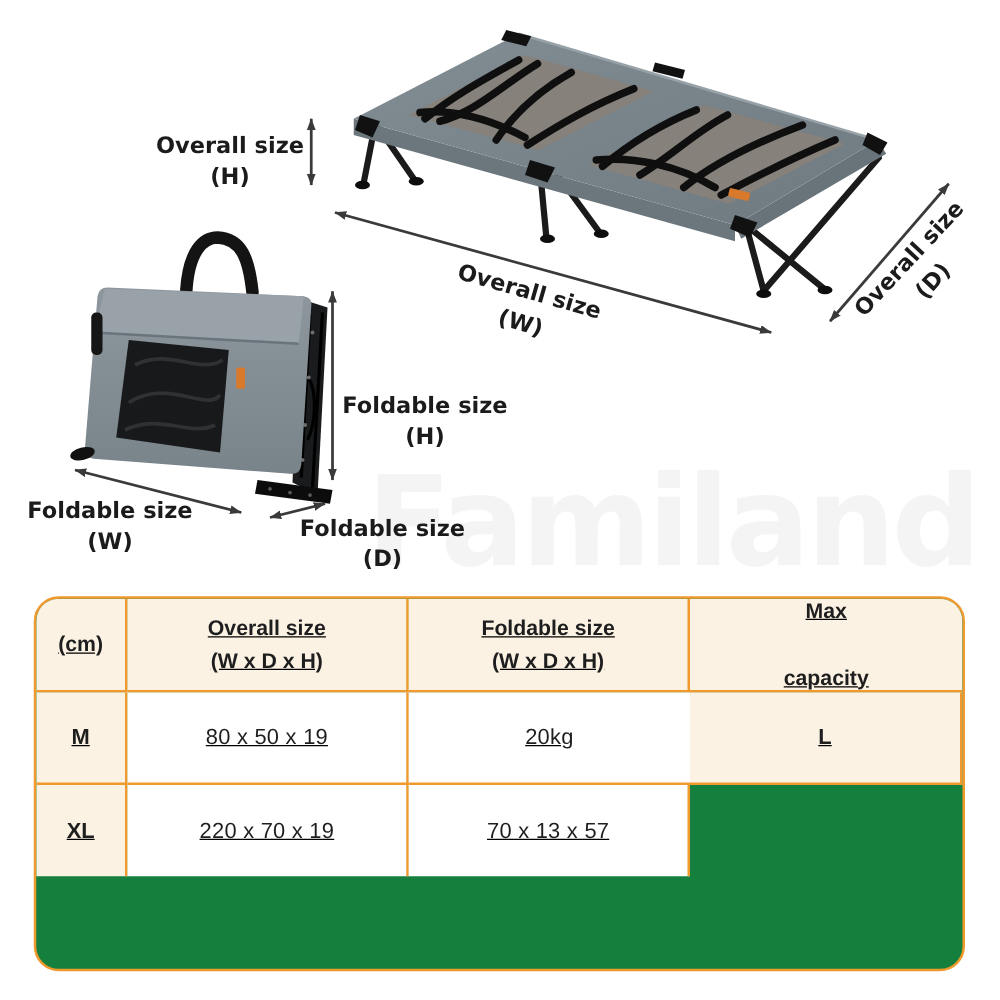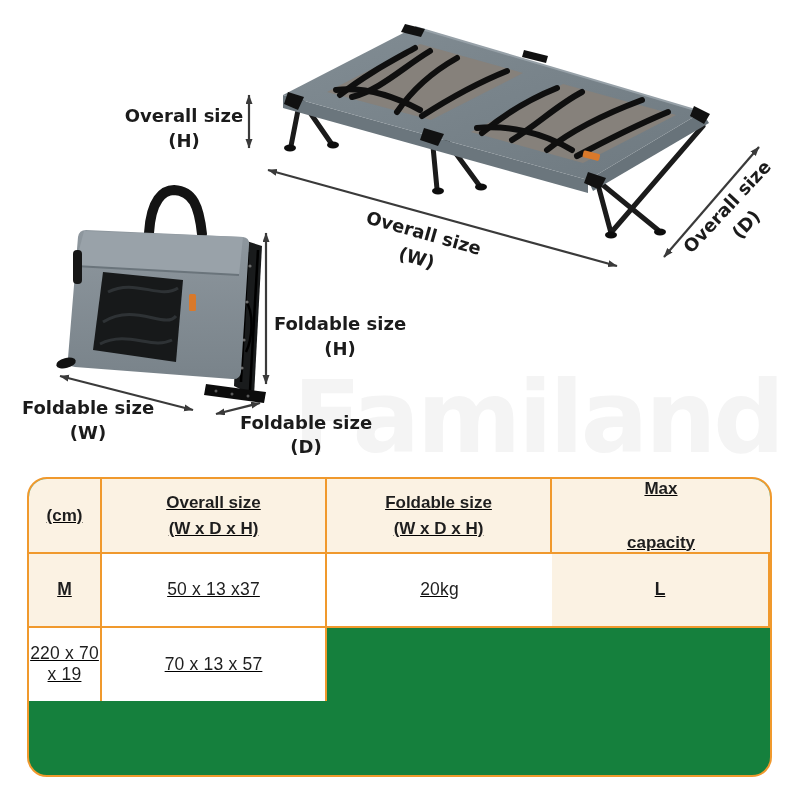--- a/index.html
+++ b/index.html
@@ -234,30 +234,33 @@
     </div>
     <div class="cell cream hdr last-col">
       <span>Max</span>
       <span>capacity</span>
     </div>
 
     <div class="cell cream size-label">
       <span>M</span>
     </div>
     <div class="cell val">
-      <span>50 x 13 x37</span>
+      <span>80 x 50 x 19</span>
     </div>
     <div class="cell val last-col">
       <span>20kg</span>
     </div>
 
     <div class="cell cream size-label">
       <span>L</span>
     </div>
 
+    <div class="cell cream size-label last-row">
+      <span>XL</span>
+    </div>
     <div class="cell val last-row">
       <span>220 x 70 x 19</span>
     </div>
     <div class="cell val last-row">
       <span>70 x 13 x 57</span>
     </div>
   </div>
 
 </div>
 

